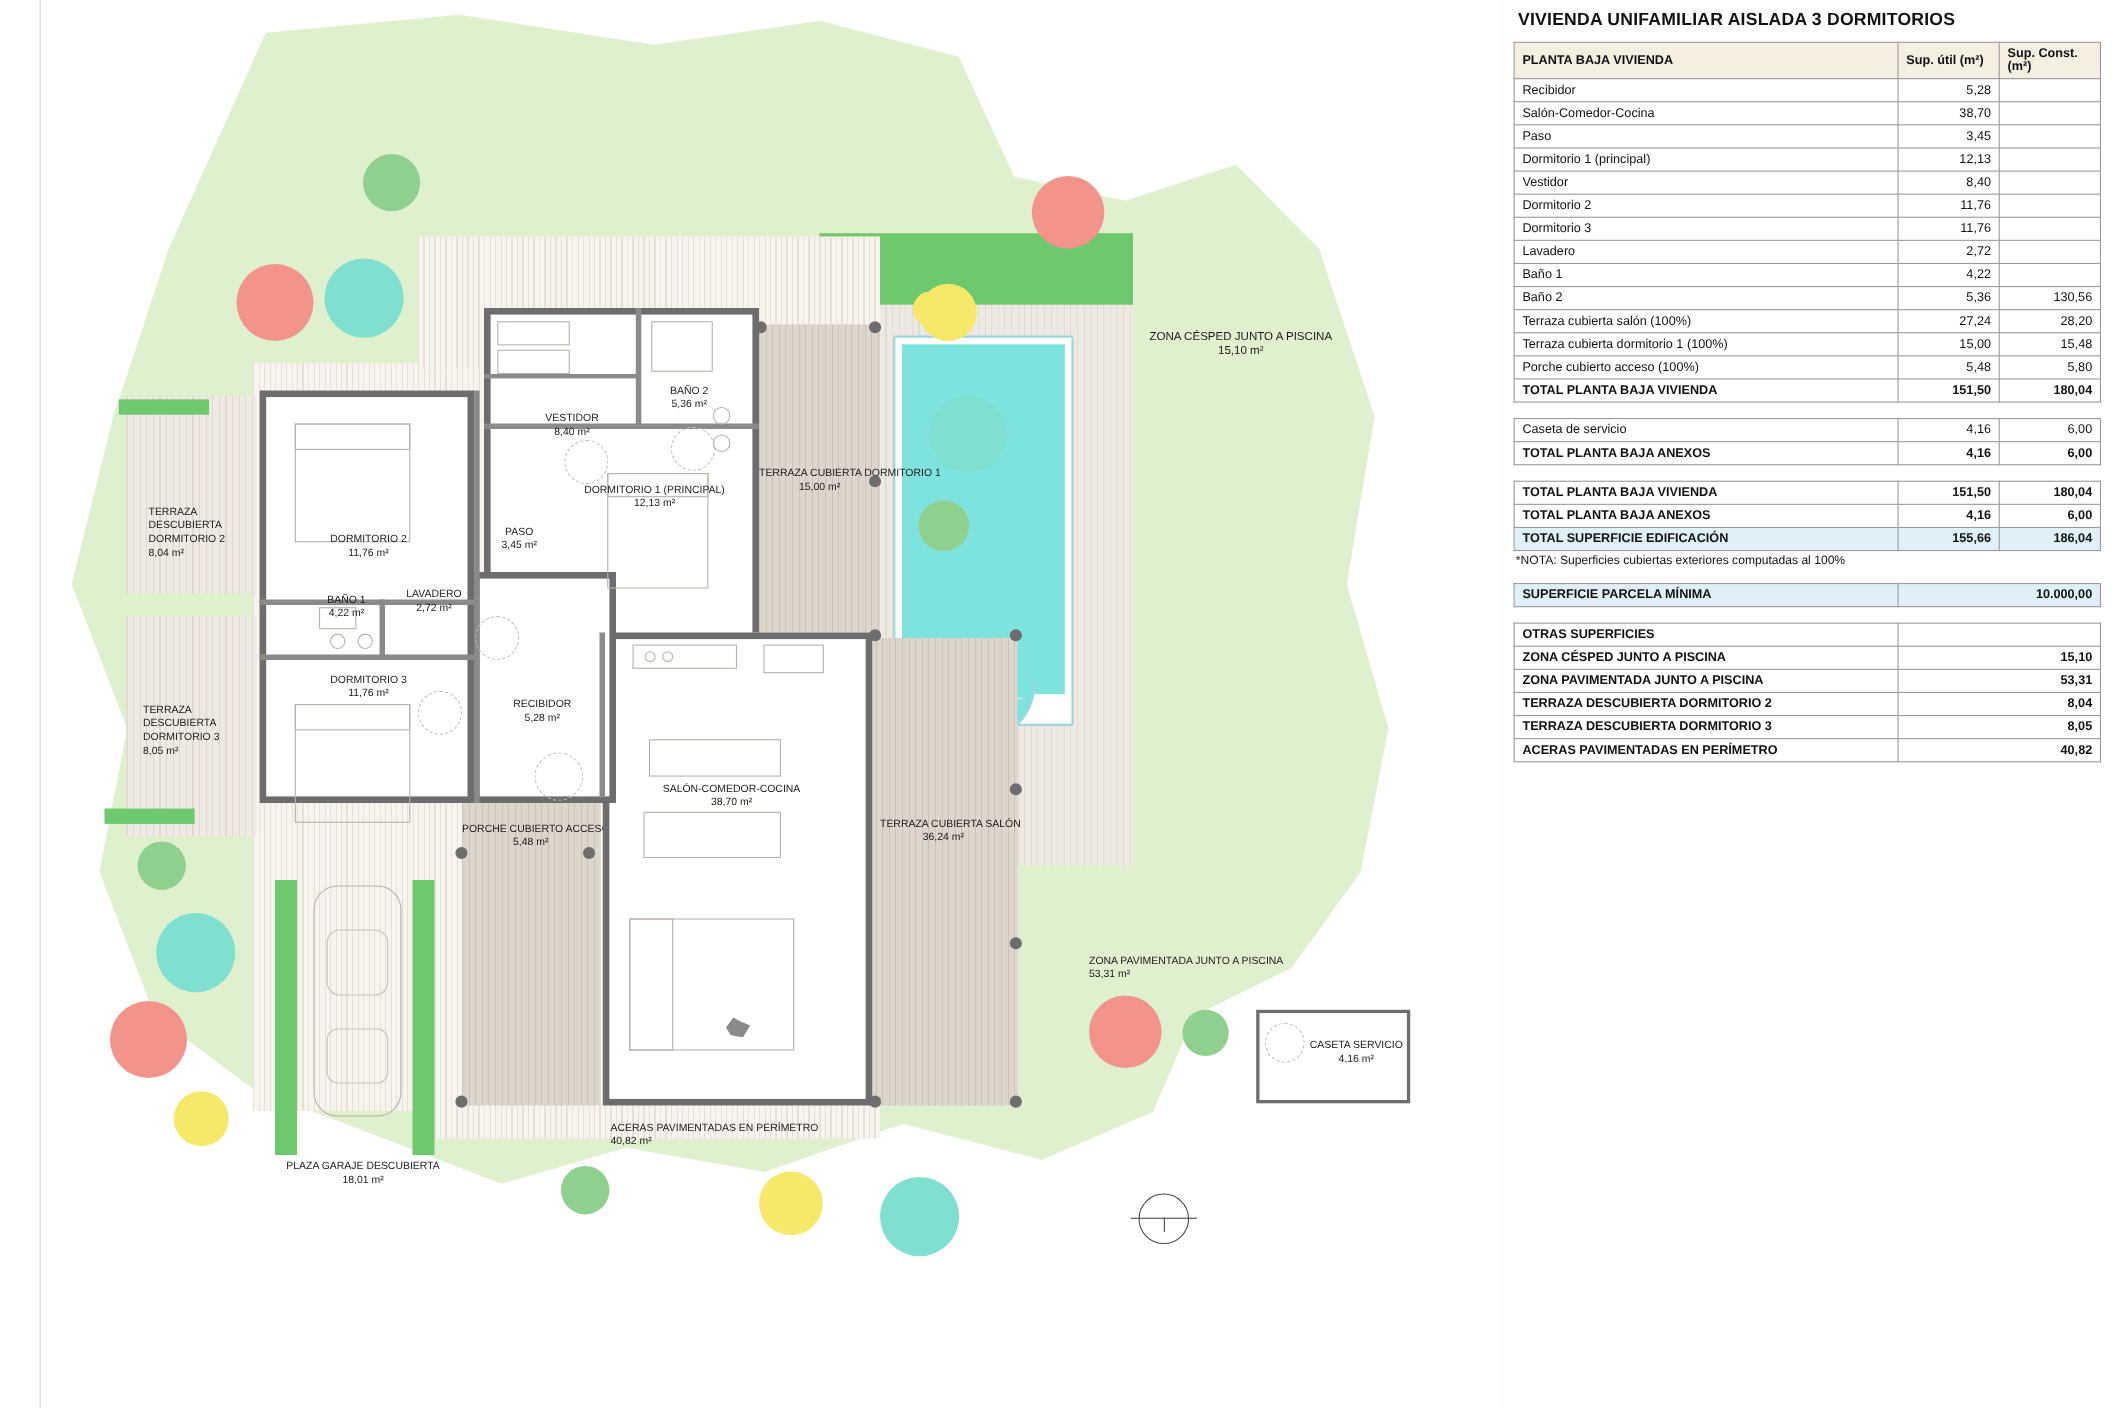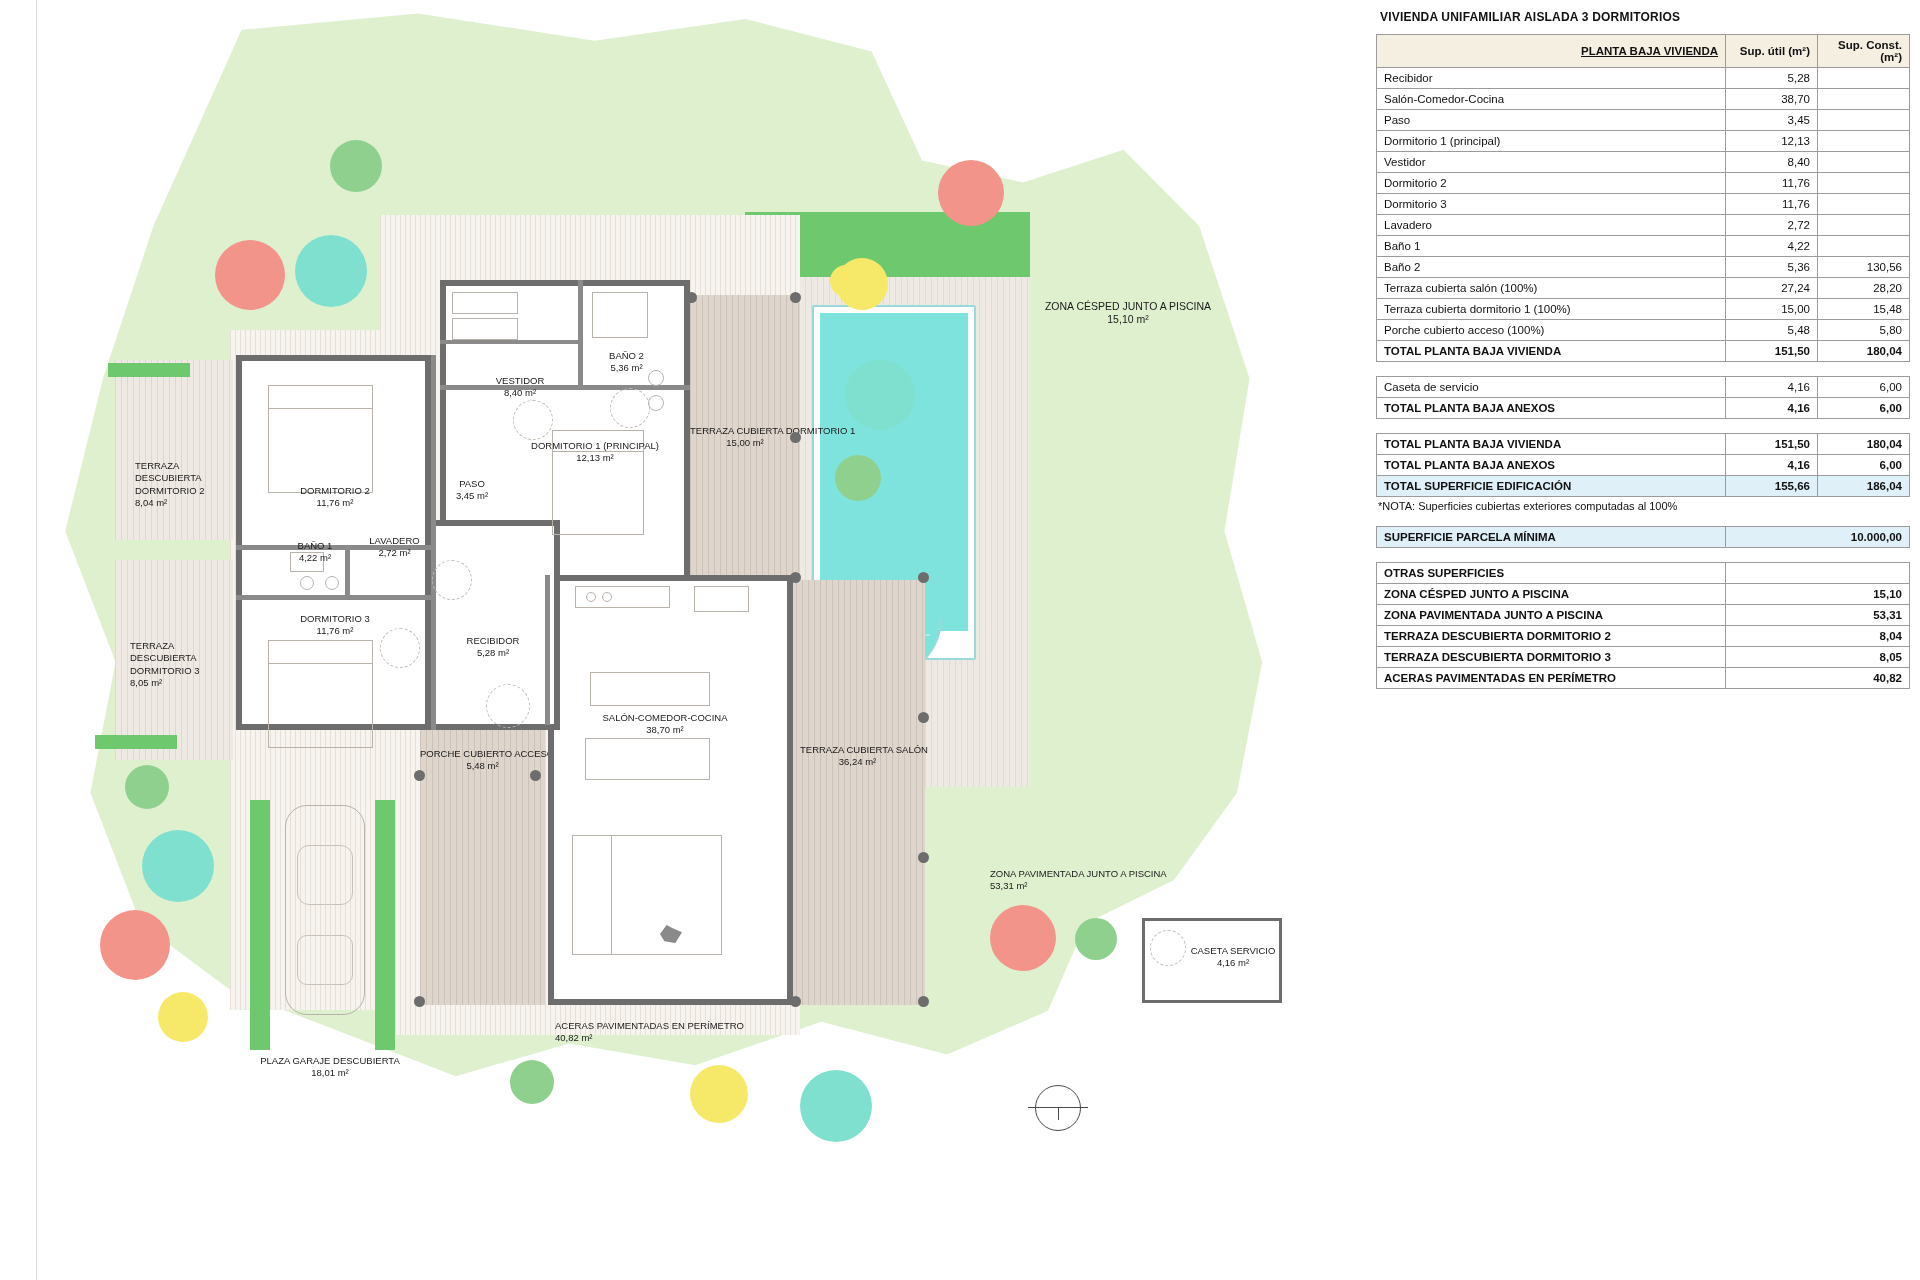--- a/index.html
+++ b/index.html
@@ -69,26 +69,26 @@
 
   
   #north { position:absolute; left:1035px; top:1085px; width:46px; height:46px; border:1px solid #4a4a4a; border-radius:50%; }
   #north-bar { position:absolute; left:1028px; top:1107px; width:60px; height:1px; background:#4a4a4a; }
   #north-tick { position:absolute; left:1058px; top:1107px; width:1px; height:13px; background:#4a4a4a; }
 
   
   #panel { position:absolute; left:1366px; top:0; width:554px; height:1280px; background:#fff; padding:4px 12px 0 6px; }
   #panel-border-l { position:absolute; left:1366px; top:0; width:1px; height:1280px; background:#d8d8d8; }
 
-  .ttl { font-size:12px; font-weight:bold; color:#111; letter-spacing:.2px; margin:6px 0 10px 8px; }
+  .ttl { font-size:16px; font-weight:bold; color:#111; letter-spacing:.2px; margin:6px 0 10px 8px; }
 
   table.t { border-collapse:collapse; width:534px; margin-left:4px; font-size:11.5px; color:#111; }
   table.t td, table.t th { border:1px solid #9b9b9b; padding:4px 7px; vertical-align:middle; }
-  .hdr td { background:#f5efe2; font-weight:bold; text-align:right; font-size:11.5px; }
-  .hdr td.l { text-align:right;text-decoration:underline; }
+  .hdr td { background:#f5efe2; font-weight:bold; text-align:left; font-size:11.5px; }
+  .hdr td.l { text-align:left; }
   .num { text-align:right; width:92px; }
   .bold td { font-weight:bold; }
   .spacer { height:14px; }
   .lightblue { background:#dff0f8; }
   .note { font-size:11px; color:#111; margin:3px 0 0 6px; }
 </style>
 </head>
 <body>
 
 <div id="root">

